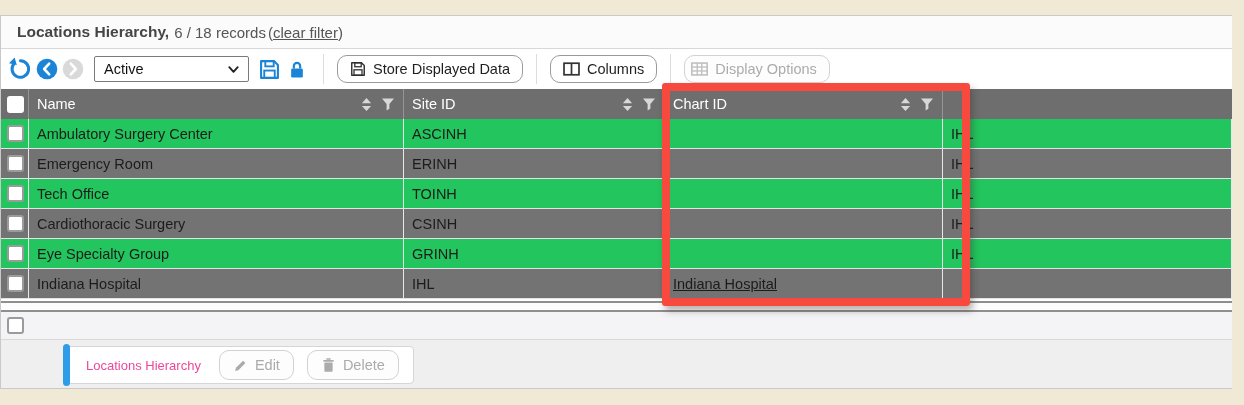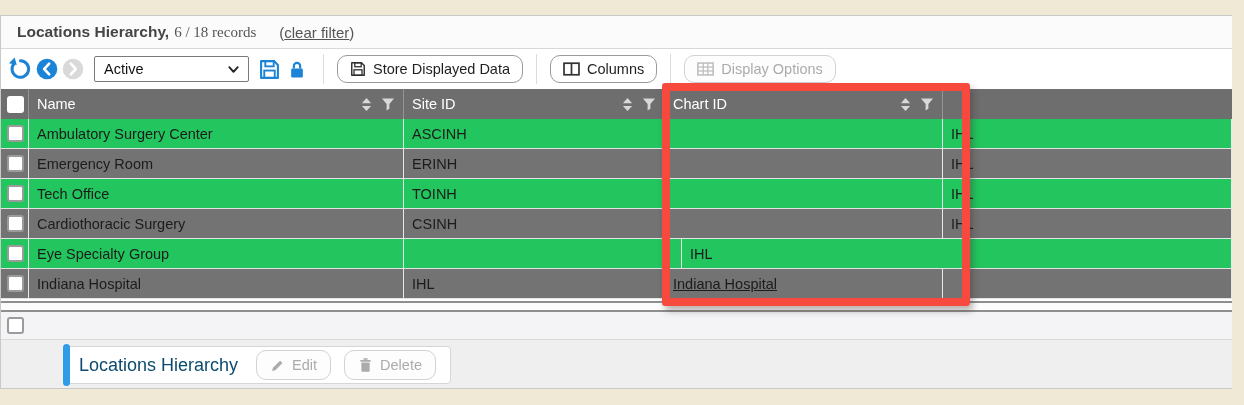--- a/index.html
+++ b/index.html
@@ -15,41 +15,41 @@
     box-sizing:border-box;display:flex;flex-direction:column;
   }
   
   .title-bar{
     height:33px;flex:0 0 33px;background:#fbfbfb;border-bottom:1px solid #d8d8d8;
     display:flex;align-items:center;padding-left:16px;box-sizing:border-box;
     font-size:15px;color:#555;
   }
   .t-bold{font-weight:bold;color:#454545;margin-right:5px;font-size:15.5px;}
   .t-reg{color:#555;}
-  .t-records{margin-right:23px;font-family:Liberation Serif, serif;}
+  .t-records{margin-right:2px;}
   .t-link{color:#555;text-decoration:underline;cursor:pointer;}
   
   .toolbar{
     height:40px;flex:0 0 40px;background:#fff;display:flex;align-items:center;
     padding-left:7px;box-sizing:border-box;
   }
   .icon-btn{display:flex;align-items:center;justify-content:center;cursor:pointer;margin-right:4px;}
   .select-box{
     width:155px;height:26px;border:1px solid #7a7a7a;border-radius:2px;background:#fff;
     display:flex;align-items:center;box-sizing:border-box;margin:0 10px 0 6px;cursor:pointer;gap:28px;
   }
   .select-box .val{flex:1;padding-left:9px;font-size:14.5px;color:#111;}
   .select-box svg{margin-right:7px;}
   .vsep{width:1px;height:30px;background:#dcdcdc;margin:0 13px;flex:0 0 1px;}
   .btn{
     display:flex;align-items:center;gap:7px;border:1px solid #9a9a9a;border-radius:10px;
     background:#fff;padding:0 12px;height:28px;font-size:14.5px;color:#1f1f1f;cursor:pointer;
     box-sizing:border-box;white-space:nowrap;
   }
-  .btn.disabled{border-color:#d2d2d2;color:#ababab;background:#fdfdfd;}
+  .btn.disabled{border-color:#d2d2d2;color:#ababab;background:#fdfdfd;padding-left:6px;}
   
   .thead{display:flex;height:30px;flex:0 0 30px;background:#6e6e6e;}
   .th{
     display:flex;align-items:center;box-sizing:border-box;border-right:1px solid #959595;
     color:#fff;font-size:14.5px;padding:0 8px;cursor:pointer;justify-content:space-between;
   }
   .th .sp{flex:1;}
   .th svg{flex:0 0 auto;}
   .sort-ic{margin-right:9px;}
   .w-check{width:28px;flex:0 0 28px;padding:0 0 0 6px;}
@@ -76,21 +76,21 @@
     height:28px;flex:0 0 28px;background:#f4f4f7;border-bottom:1px solid #d9d9d9;
     display:flex;align-items:center;padding-left:6px;box-sizing:border-box;
   }
   
   .footer{flex:1 1 auto;background:#efefef;display:flex;align-items:flex-start;}
   .action-box{
     margin:6px 0 0 62px;height:38px;background:#fff;border:1px solid #d6d6d6;border-radius:4px;
     display:flex;align-items:center;padding-right:14px;box-sizing:border-box;
   }
   .accent{width:7px;height:42px;margin-left:-1px;background:#2f9ce8;border-radius:4px;flex:0 0 7px;}
-  .action-label{margin:0 18px 0 9px;font-size:18px;color:#0c4a6e;white-space:nowrap;}
+  .action-label{margin:0 18px 0 16px;font-size:13px;color:#ec4899;white-space:nowrap;}
   .btn.small{height:30px;padding:0 13px;margin-right:13px;}
   
   .red-box{
     position:absolute;left:662px;top:83px;width:308px;height:223px;box-sizing:border-box;
     border:8px solid #f8493f;border-radius:3px;pointer-events:none;z-index:50;
     box-shadow:3px 5px 7px rgba(60,40,40,0.35);
   }
 </style>
 </head>
 <body>
@@ -253,20 +253,21 @@
         <div class="td w-site">CSINH</div>
         <div class="td w-chart"></div>
         <div class="td w-parent">IHL</div>
       </div>
 
       <div class="tr">
         <div class="td w-check">
             <span class="checkbox"></span>
           </div>
         <div class="td w-name">Eye Specialty Group</div>
+        <div class="td w-site">GRINH</div>
         <div class="td w-chart"></div>
         <div class="td w-parent">IHL</div>
       </div>
 
       <div class="tr alt">
         <div class="td w-check">
             <span class="checkbox"></span>
           </div>
         <div class="td w-name">Indiana Hospital</div>
         <div class="td w-site">IHL</div>

